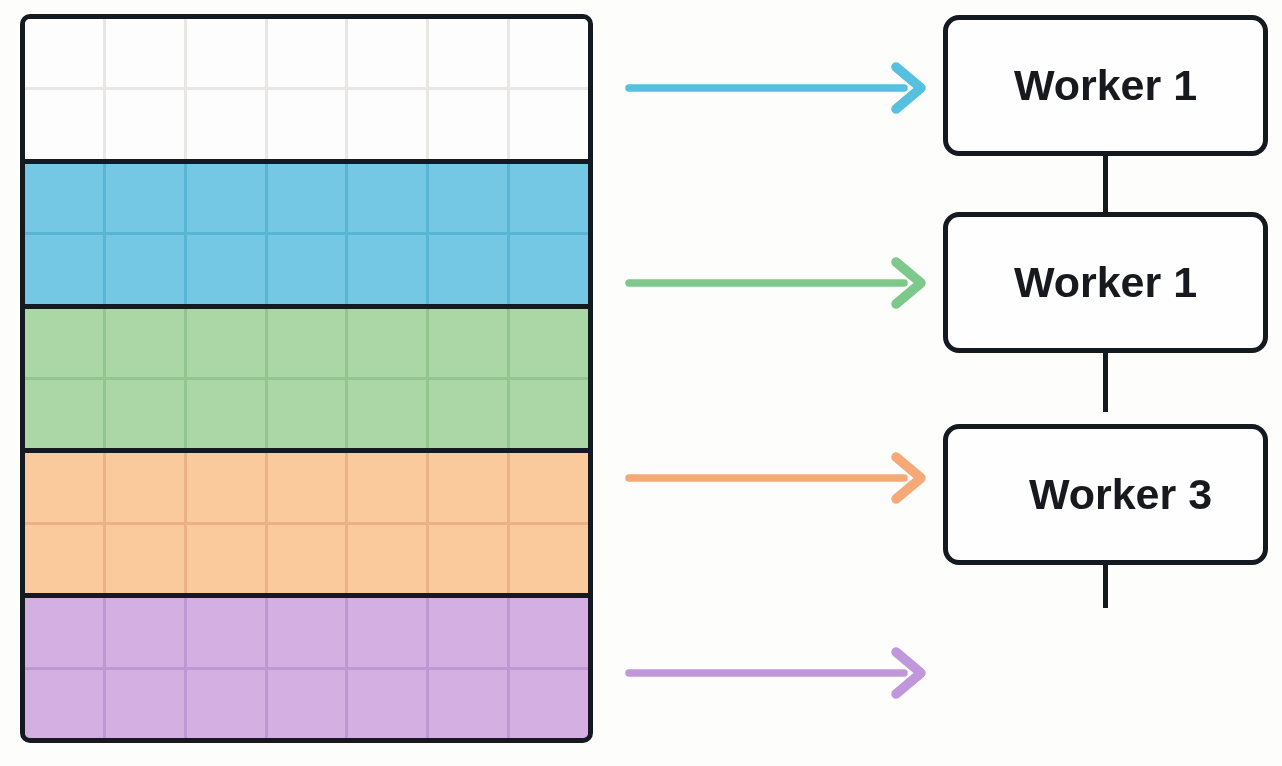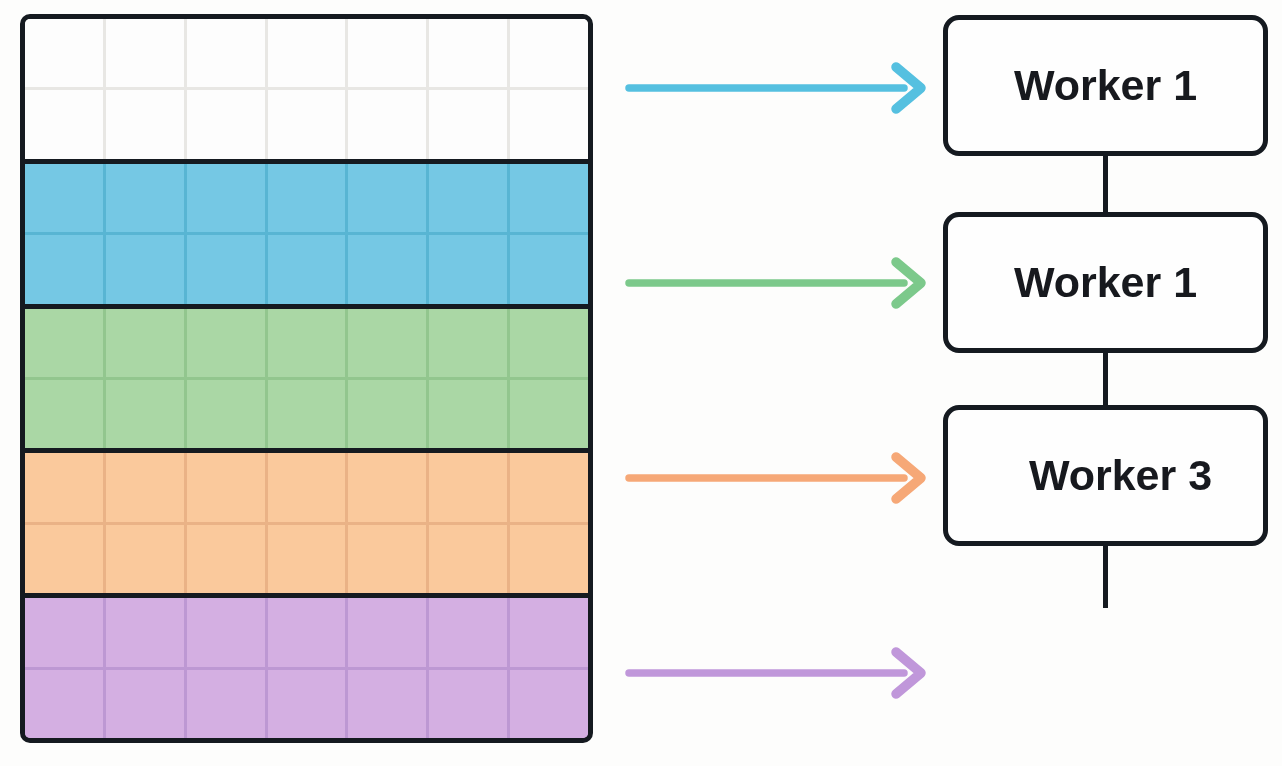--- a/index.html
+++ b/index.html
@@ -69,21 +69,21 @@
     box-sizing:border-box;
     background:#fefefe;
     border:5px solid #151a20;
     border-radius:16px;
     display:flex;
     align-items:center;
     justify-content:center;
   }
   .worker-1{ top:15px; }
   .worker-2{ top:212px; }
-  .worker-3{ top:405px;padding-left:30px; }
+  .worker-3{ top:424px;padding-left:30px; }
   .worker-4{ top:604px; }
   .worker-label{
     font-size:43px;
     font-weight:700;
     color:#17191e;
     letter-spacing:0px;
     white-space:nowrap;
   }
 </style>
 </head>

